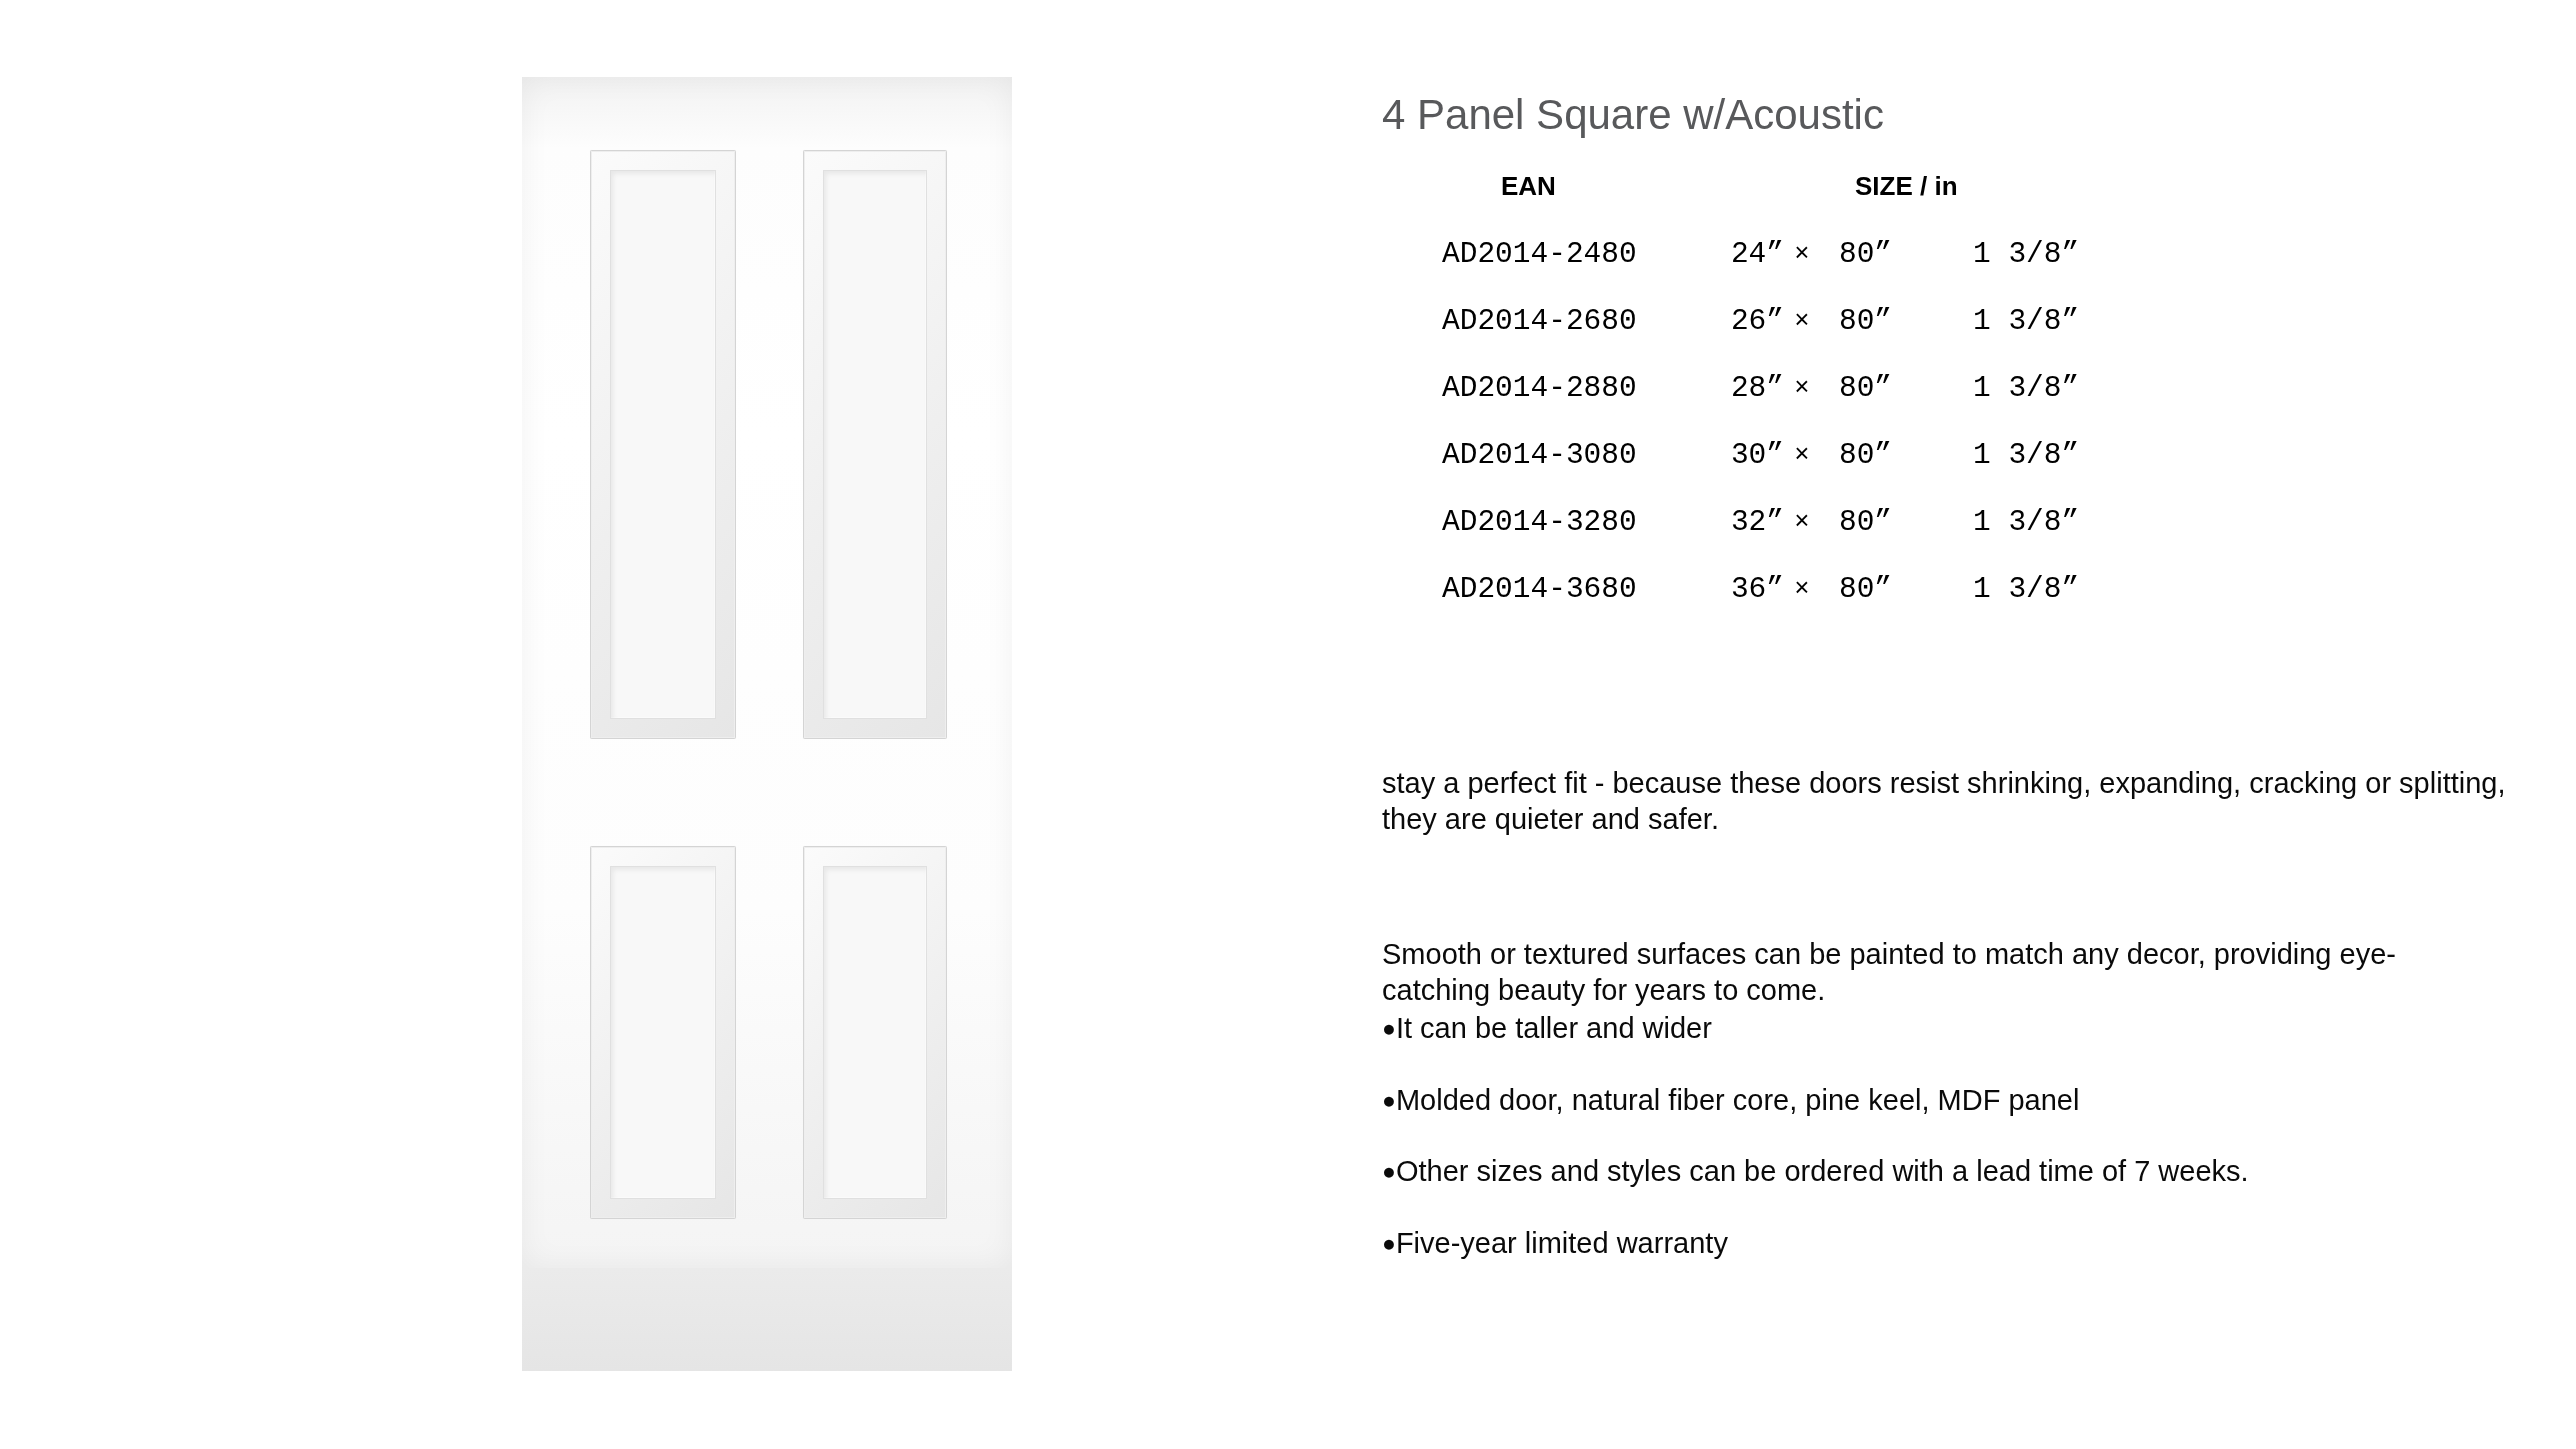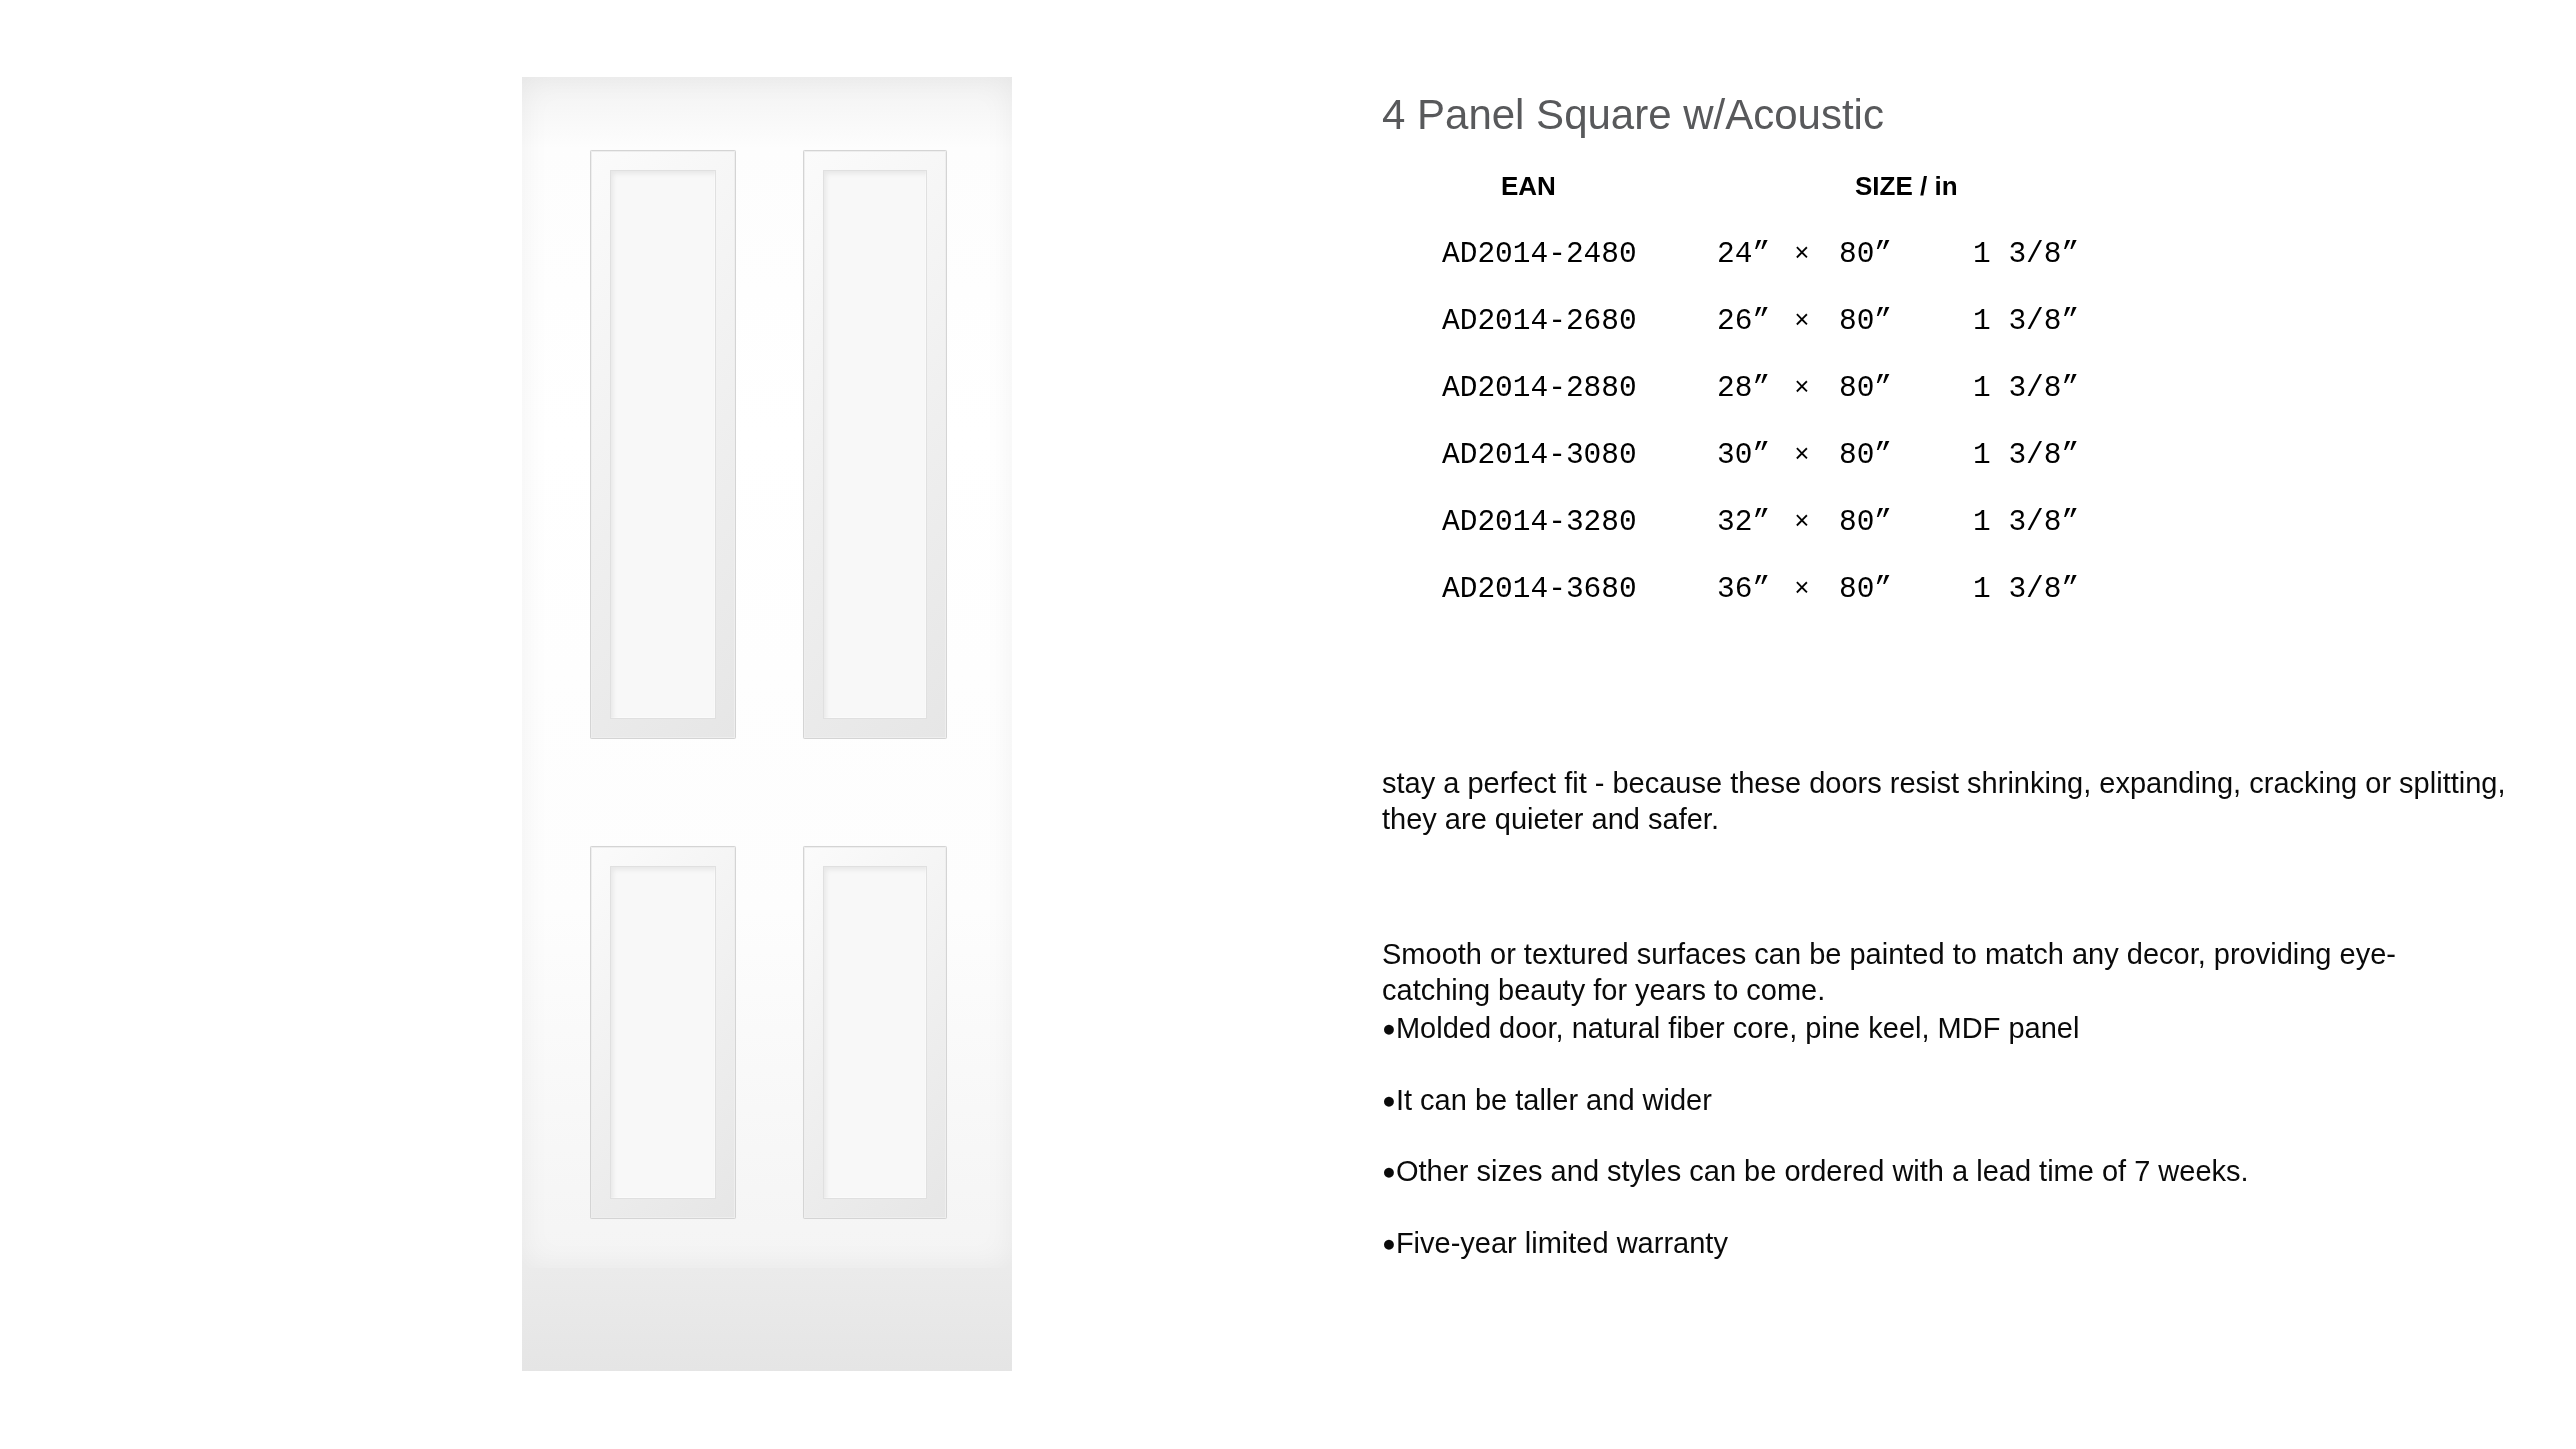--- a/index.html
+++ b/index.html
@@ -75,21 +75,21 @@
     width: 644px;
   }
   .spec-row {
     position: relative;
     height: 67px;
     font-size: 29.5px; line-height: 67px;
     white-space: nowrap;
   }
   .spec-row span { position: absolute; top: 0; font-family: Liberation Mono, monospace; }
   .c-ean { left: 0; }
-  .c-w   { left: 275px; width: 67px; text-align: left; }
+  .c-w   { left: 275px; width: 67px; text-align: right; }
   .c-x   { left: 343px; width: 34px;  text-align: center; font-size: 25.5px; }
   .c-h   { left: 390px; width: 67px; text-align: center; }
   .c-t   { left: 531px; }
 
   .para {
     position: absolute;
     left: 1382px;
     font-size: 29px; line-height: 36px;
     color: #0a0a0a;
   }
@@ -187,25 +187,25 @@
   <div>they are quieter and safer.</div>
 </div>
 
 <div class="para para-2">
   <div>Smooth or textured surfaces can be painted to match any decor, providing eye-</div>
   <div>catching beauty for years to come.</div>
 </div>
 
 <div class="bullets">
   <div class="bullet-item">
+    <span class="bullet-glyph">●</span><span>It can be taller and wider</span>
+  </div>
+  <div class="bullet-item">
     <span class="bullet-glyph">●</span><span>Molded door, natural fiber core, pine keel, MDF panel</span>
   </div>
   <div class="bullet-item">
-    <span class="bullet-glyph">●</span><span>It can be taller and wider</span>
-  </div>
-  <div class="bullet-item">
     <span class="bullet-glyph">●</span><span>Other sizes and styles can be ordered with a lead time of 7 weeks.</span>
   </div>
   <div class="bullet-item">
     <span class="bullet-glyph">●</span><span>Five-year limited warranty</span>
   </div>
 </div>
 
 
 </body></html>

